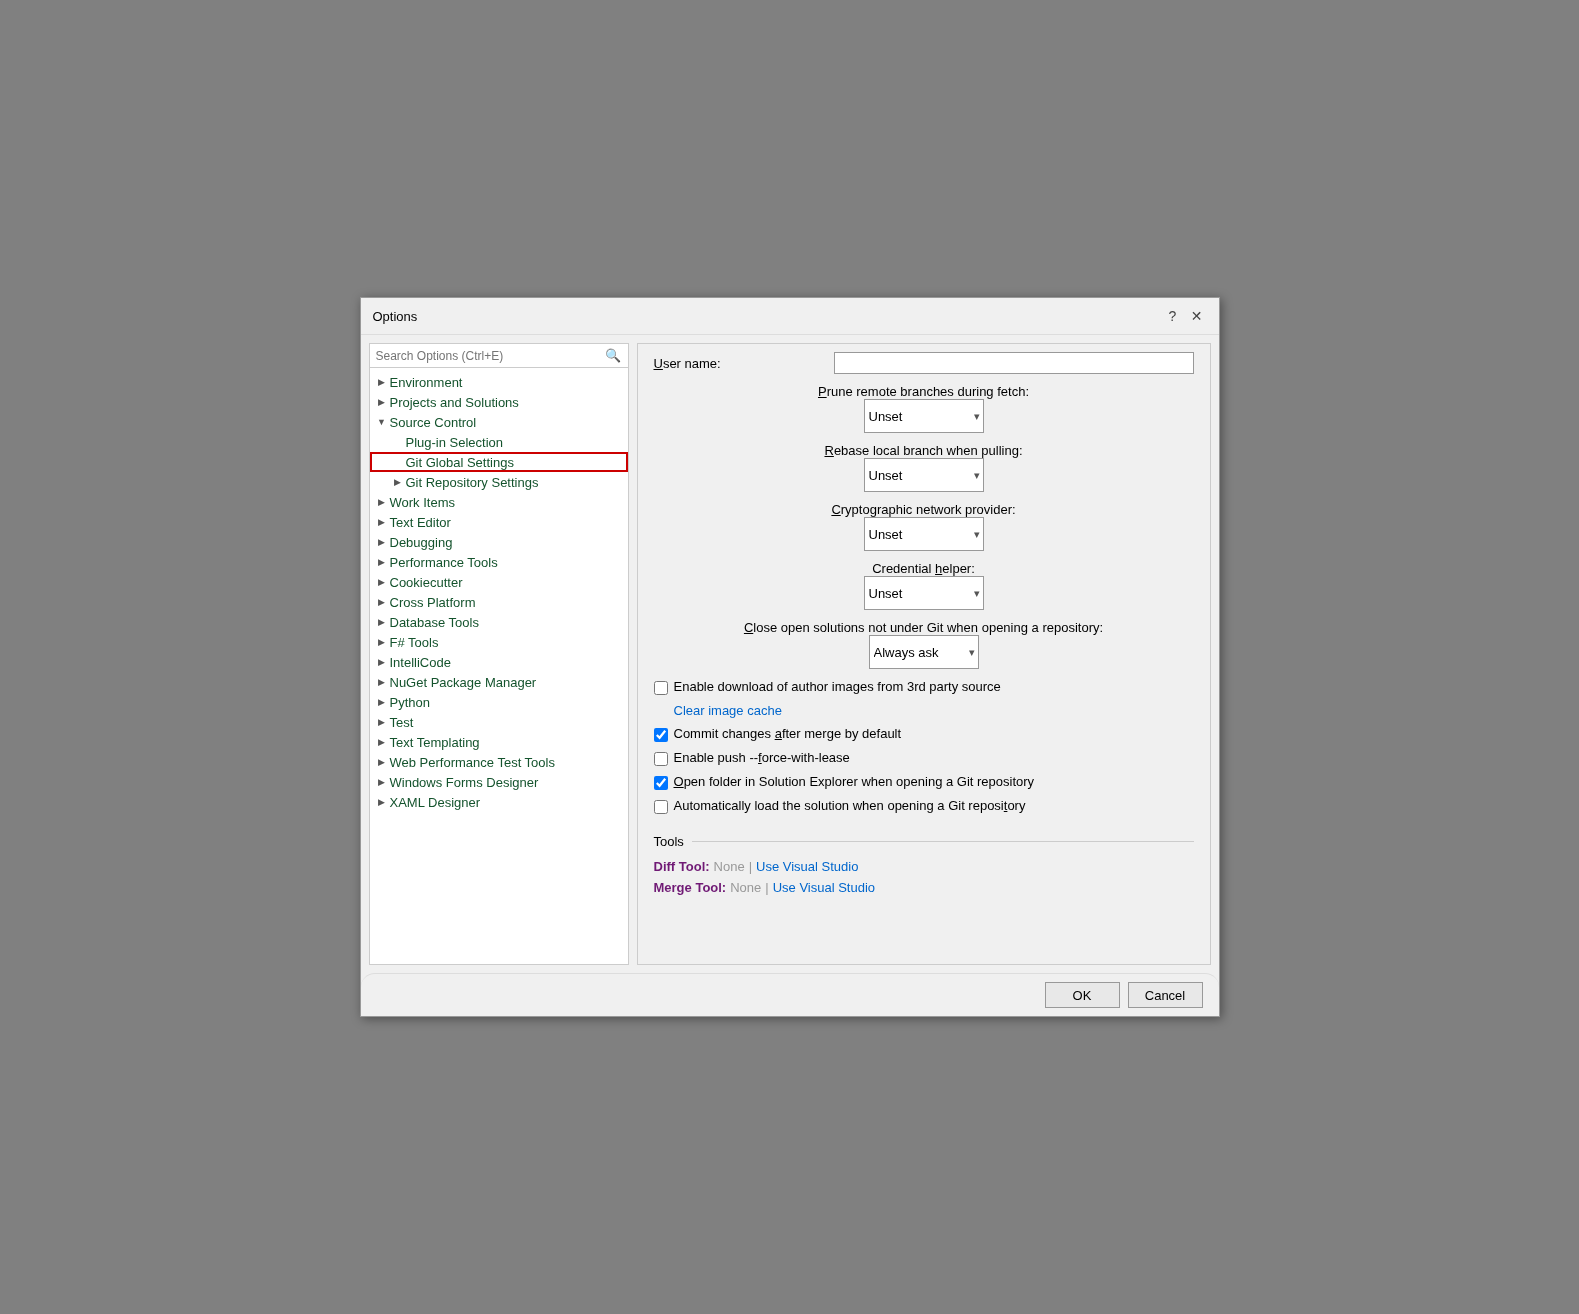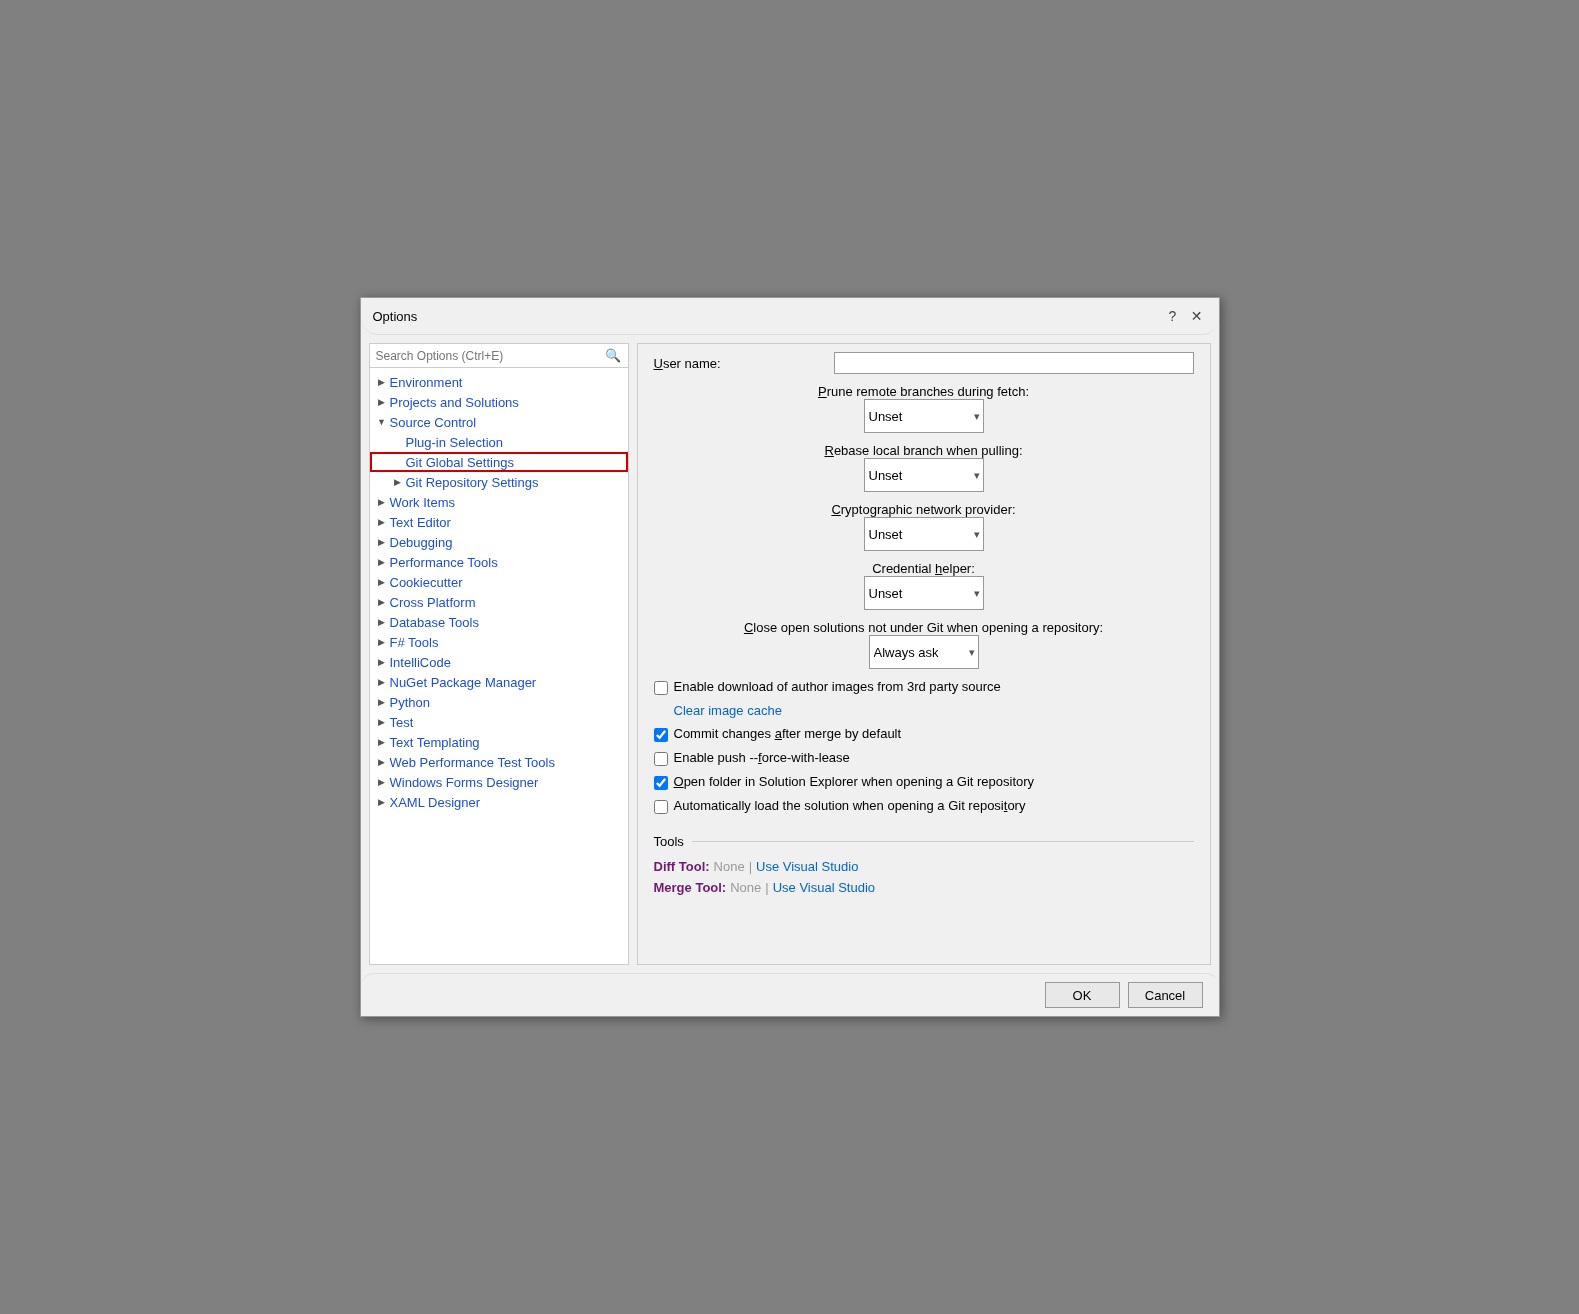--- a/index.html
+++ b/index.html
@@ -21,21 +21,20 @@
       display: flex;
       flex-direction: column;
     }
     .title-bar {
       background: #f0f0f0;
       padding: 8px 12px;
       display: flex;
       align-items: center;
       justify-content: space-between;
       border-bottom: 1px solid #ddd;
-      border-radius: 17px;
     }
     .title-bar-left {
       font-size: 13px;
       font-weight: normal;
       color: #000;
     }
     .title-bar-right {
       display: flex;
       gap: 4px;
       align-items: center;
@@ -108,21 +107,21 @@
       height: 16px;
       display: inline-flex;
       align-items: center;
       justify-content: center;
       font-size: 9px;
       color: #555;
       flex-shrink: 0;
     }
     .tree-label {
       font-size: 13px;
-      color: #1d4ed8;
+      color: #14532d;
     }
     .indent-1 { padding-left: 20px; }
     .right-panel {
       flex: 1;
       background: #f0f0f0;
       display: flex;
       flex-direction: column;
       padding: 8px 16px;
       overflow-y: auto;
       border: 1px solid #ccc;

